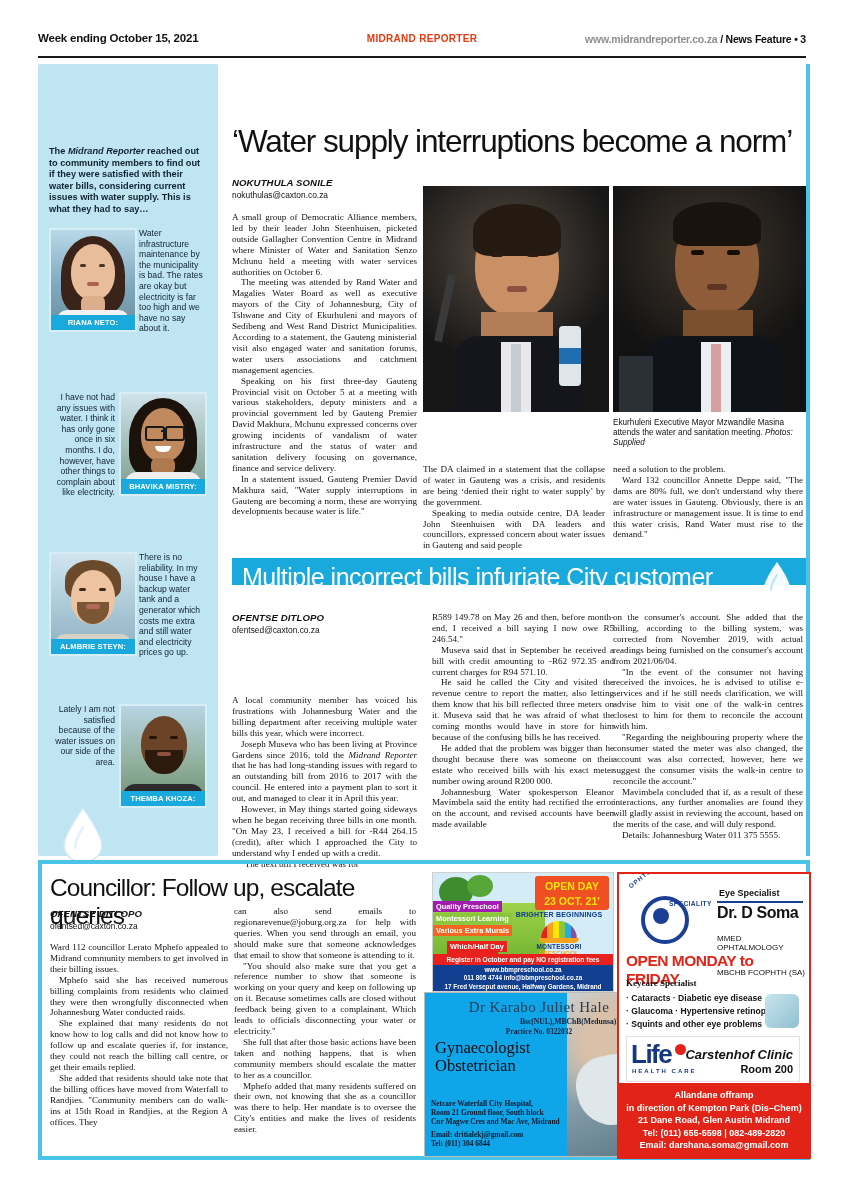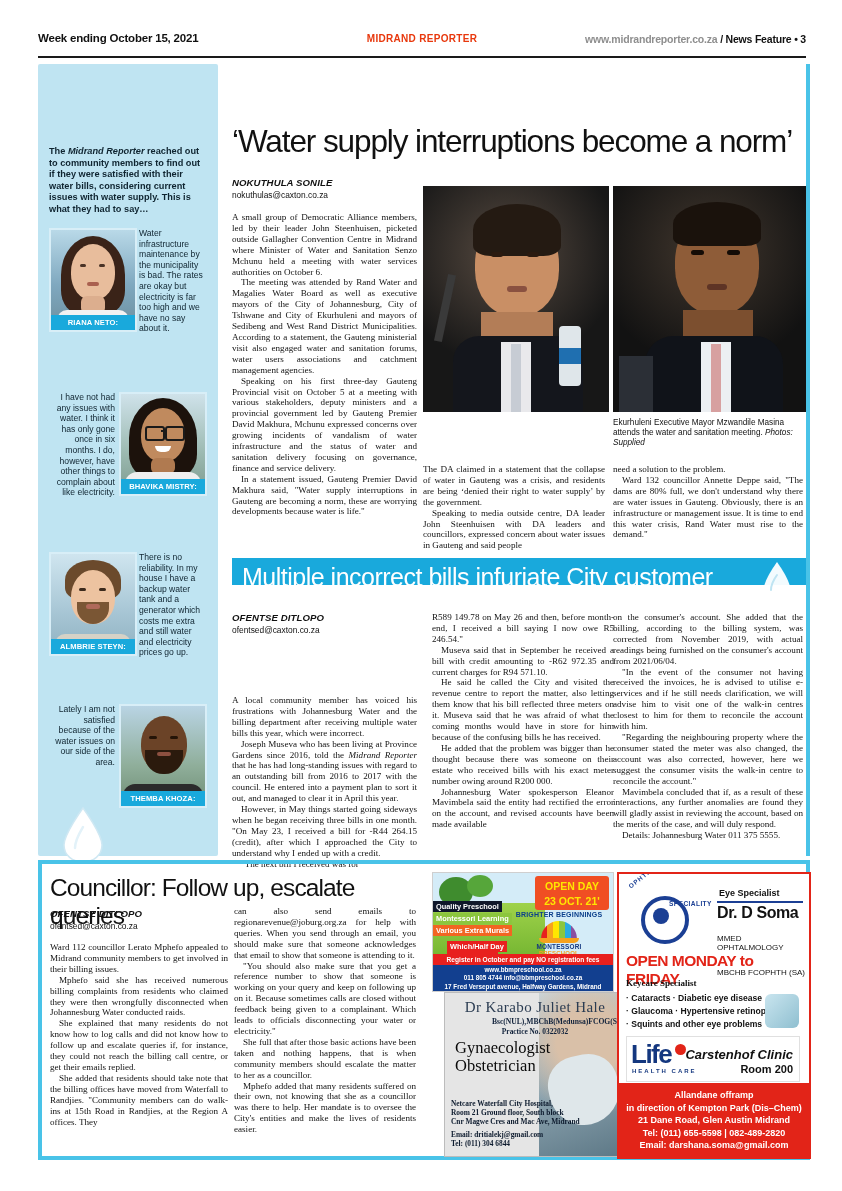--- a/index.html
+++ b/index.html
@@ -86,21 +86,21 @@
   .ad-pre .tree{position:absolute;left:6px;top:4px;width:34px;height:30px;background:#3f8c2e;border-radius:50%;}
   .ad-pre .tree2{position:absolute;left:34px;top:2px;width:26px;height:22px;background:#56a63a;border-radius:50%;}
   .ad-pre .ln{position:absolute;font-family:"Liberation Sans",sans-serif;font-weight:bold;font-size:7.4px;color:#fff;padding:1px 3px;white-space:nowrap;}
   .ad-pre .openday{position:absolute;right:4px;top:3px;width:74px;height:34px;background:#f04e23;border-radius:3px;color:#ffe600;font-family:"Liberation Sans",sans-serif;font-weight:bold;font-size:10.5px;text-align:center;line-height:15px;padding-top:3px;box-sizing:border-box;}
   .ad-pre .bb{position:absolute;right:8px;top:38px;width:92px;height:46px;}
   .ad-pre .bbtxt{position:absolute;width:100%;text-align:center;font-family:"Liberation Sans",sans-serif;font-weight:bold;color:#0b3f8c;font-size:7px;letter-spacing:.2px;}
   .ad-pre .redbar{position:absolute;left:0;bottom:26px;width:100%;height:11px;background:#e8201e;color:#fff;font-family:"Liberation Sans",sans-serif;font-weight:bold;font-size:6.6px;text-align:center;line-height:11px;}
   .ad-pre .bluebar{position:absolute;left:0;bottom:0;width:100%;height:26px;background:#123f8f;color:#fff;font-family:"Liberation Sans",sans-serif;font-weight:bold;font-size:6.3px;text-align:center;line-height:8.3px;padding-top:1px;box-sizing:border-box;}
 
   
-  .ad-gyn{left:444px;top:992px;width:180px;height:163px;background:#e5e5e5;border:1px solid #bcbcbc;}
+  .ad-gyn{left:424px;top:992px;width:180px;height:163px;background:#0ea5e9;border:1px solid #bcbcbc;padding-left:48px;}
   .ad-gyn .docname{position:absolute;left:0;top:6px;width:100%;text-align:center;font-family:"Liberation Serif",serif;font-size:15px;color:#2b3c52;letter-spacing:.4px;}
   .ad-gyn .quals{position:absolute;left:0;top:24px;width:100%;text-align:right;font-family:"Liberation Serif",serif;font-weight:bold;font-size:7.6px;color:#12233c;}
   .ad-gyn .prac{position:absolute;left:0;top:34px;width:100%;text-align:center;font-family:"Liberation Serif",serif;font-weight:bold;font-size:7.4px;color:#12233c;}
   .ad-gyn .spec{position:absolute;left:10px;top:46px;font-family:"Liberation Serif",serif;font-size:16.5px;line-height:18px;color:#0a0a0a;}
   .ad-gyn .addr{position:absolute;left:6px;top:106px;font-family:"Liberation Serif",serif;font-weight:bold;font-size:7.4px;line-height:9px;color:#0d1b2e;}
   .ad-gyn .contact{position:absolute;left:6px;top:137px;font-family:"Liberation Serif",serif;font-weight:bold;font-size:7.4px;line-height:9px;color:#0d1b2e;}
   .ad-gyn .mask{position:absolute;right:0;top:0;width:86px;height:163px;background:
      radial-gradient(circle at 58% 30%, #d9c0a8 0 26%, rgba(217,192,168,0) 60%),
      linear-gradient(160deg,#c9d7dd 0%,#93aab6 45%,#5d7886 100%);}
   .ad-gyn .maskwhite{position:absolute;right:6px;top:62px;width:70px;height:70px;background:#dfe7ea;border-radius:50% 50% 60% 60%;transform:rotate(-12deg);}
@@ -339,21 +339,21 @@
       <p class="first">can also send emails to regionarevenue@joburg.org.za for help with queries. When you send through an email, you should make sure that someone acknowledges that email to show that someone is attending to it.</p>
       <p>"You should also make sure that you get a reference number to show that someone is working on your query and keep on following up on it. Because sometimes calls are closed without feedback being given to a complainant. Which leads to officials disconnecting your water or electricity."</p>
       <p>She full that after those basic actions have been taken and nothing happens, that is when community members should escalate the matter to her as a councillor.</p>
       <p>Mphefo added that many residents suffered on their own, not knowing that she as a councillor was there to help. Her mandate is to oversee the City's entities and make the lives of residents easier.</p>
     </div>
 
   <div class="ad ad-pre">
     <div class="grass"></div>
     <div class="tree"></div>
     <div class="tree2"></div>
-    <div class="ln" style="left:0;top:28px;background:#0f172a;">Quality Preschool</div>
+    <div class="ln" style="left:0;top:28px;background:#a21caf;">Quality Preschool</div>
     <div class="ln" style="left:0;top:40px;background:#8cc63e;">Montessori Learning</div>
     <div class="ln" style="left:0;top:52px;background:#f26522;">Various Extra Murals</div>
     <div class="ln" style="left:14px;top:68px;background:#e8201e;">Which/Half Day</div>
     <div class="ln" style="left:14px;top:78px;background:#e8201e;">Holiday Care</div>
     <div class="ln" style="left:24px;top:88px;background:#e8201e;">Meals</div>
 
     <div class="openday">
       <div>OPEN DAY</div>
       <div>23 OCT. 21'</div>
     </div>

